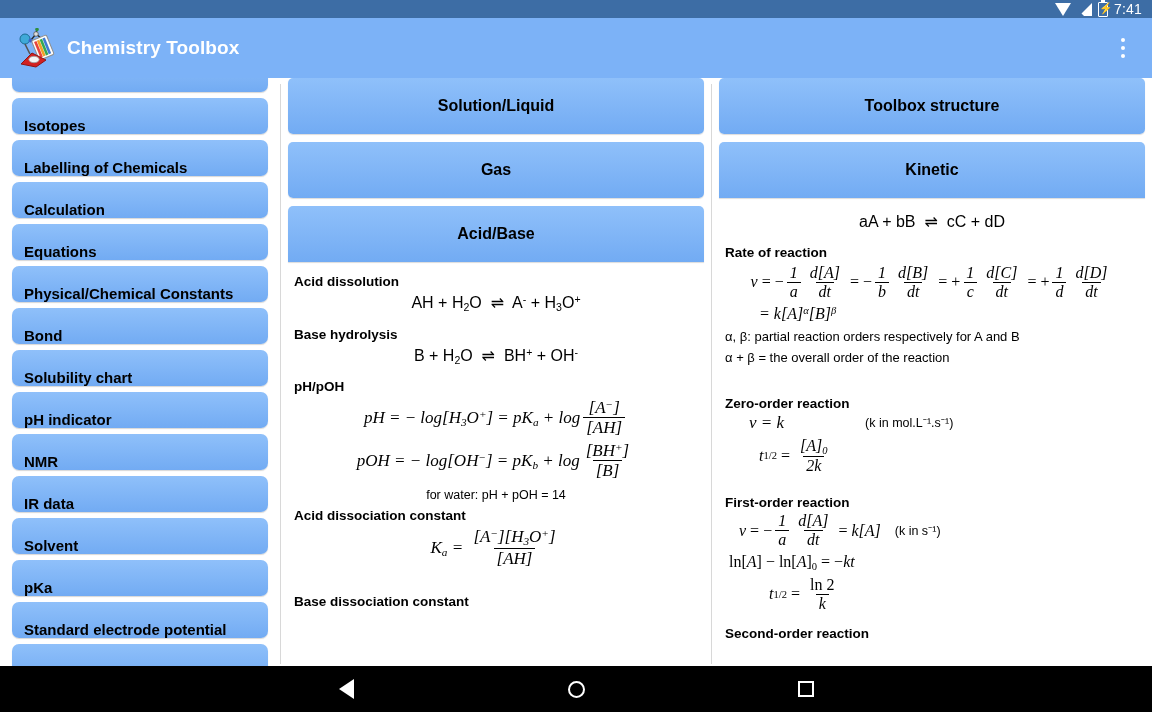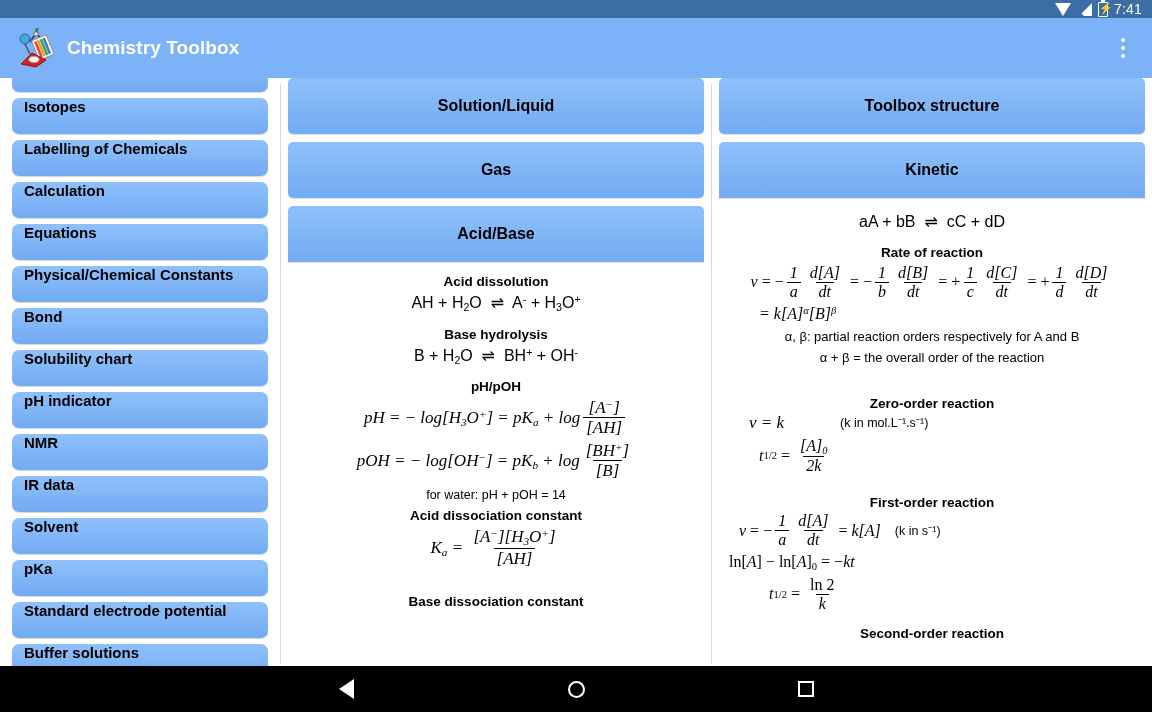--- a/index.html
+++ b/index.html
@@ -90,39 +90,39 @@
   }
   .divider { width: 1px; background: #d8d8d8; flex: 0 0 1px; margin: 6px 0 2px 0; }
   .col-mid { width: 430px; flex: 0 0 430px; padding: 0 7px; overflow: hidden; }
   .col-right { flex: 1 1 auto; padding: 0 7px; overflow: hidden; }
 
   .nav-btn {
     background: linear-gradient(#8fc0fa, #72abf3);
     border-radius: 7px;
     height: 36px;
     margin-bottom: 6px;
-    display: flex; align-items: flex-start;
+    display: flex; align-items: flex-end;
     padding: 0 12px;
     font-size: 15px; font-weight: bold; color: #000000;
     box-shadow: 0 1px 1px rgba(0,0,0,.16);
   }
   .sidebar-scroll { margin-top: -22px; }
 
   .section-header {
     background: linear-gradient(#8fc0fa, #72abf3);
     border-radius: 5px;
     height: 56px;
     margin-bottom: 8px;
     display: flex; align-items: center; justify-content: center;
     font-size: 16px; font-weight: bold; color: #000000;
     box-shadow: 0 1px 1px rgba(0,0,0,.14);
   }
   .section-header.attached { border-radius: 5px 5px 0 0; margin-bottom: 0; }
 
-  .panel-body { padding: 6px 6px 0 6px; text-align: center; }
+  .panel-body { padding: 6px 6px 0 6px; }
   .sub-title {
     font-size: 13.5px; font-weight: bold; color: #000000;
     margin: 6px 0 2px 0;
   }
   .eq-row {
     display: flex; align-items: center; justify-content: center;
     margin: 4px 0; font-size: 16px; color: #000;
   }
   .eq-row.left { justify-content: flex-start; }
   .note {
@@ -375,21 +375,21 @@
       <div class="eq-row left m it" style="font-size:16px; padding-left:34px">
         <span>=&nbsp;k[A]<sup>α</sup>[B]<sup>β</sup></span>
       </div>
 
       <div class="note">α, β: partial reaction orders respectively for A and B</div>
       <div class="note">α + β = the overall order of the reaction</div>
 
       <div class="sub-title" style="margin-top:28px">Zero-order reaction</div>
       <div style="display:flex; align-items:center; padding-left:24px">
         <span class="m it" style="font-size:17px">v = k</span>
-        <span class="mini" style="margin-left:56px">(k in mol.L⁻¹.s⁻¹)</span>
+        <span class="mini" style="margin-left:81px">(k in mol.L⁻¹.s⁻¹)</span>
       </div>
       <div class="eq-row left m" style="font-size:16px; padding-left:34px; margin-top:4px">
         <span class="it">t</span>
           <sub>1/2</sub>
           <span>&nbsp;=&nbsp;</span>
         <span class="frac">
             <span class="num it">[A]<sub>0</sub></span>
             <span class="den it">2k</span>
           </span>
       </div>

